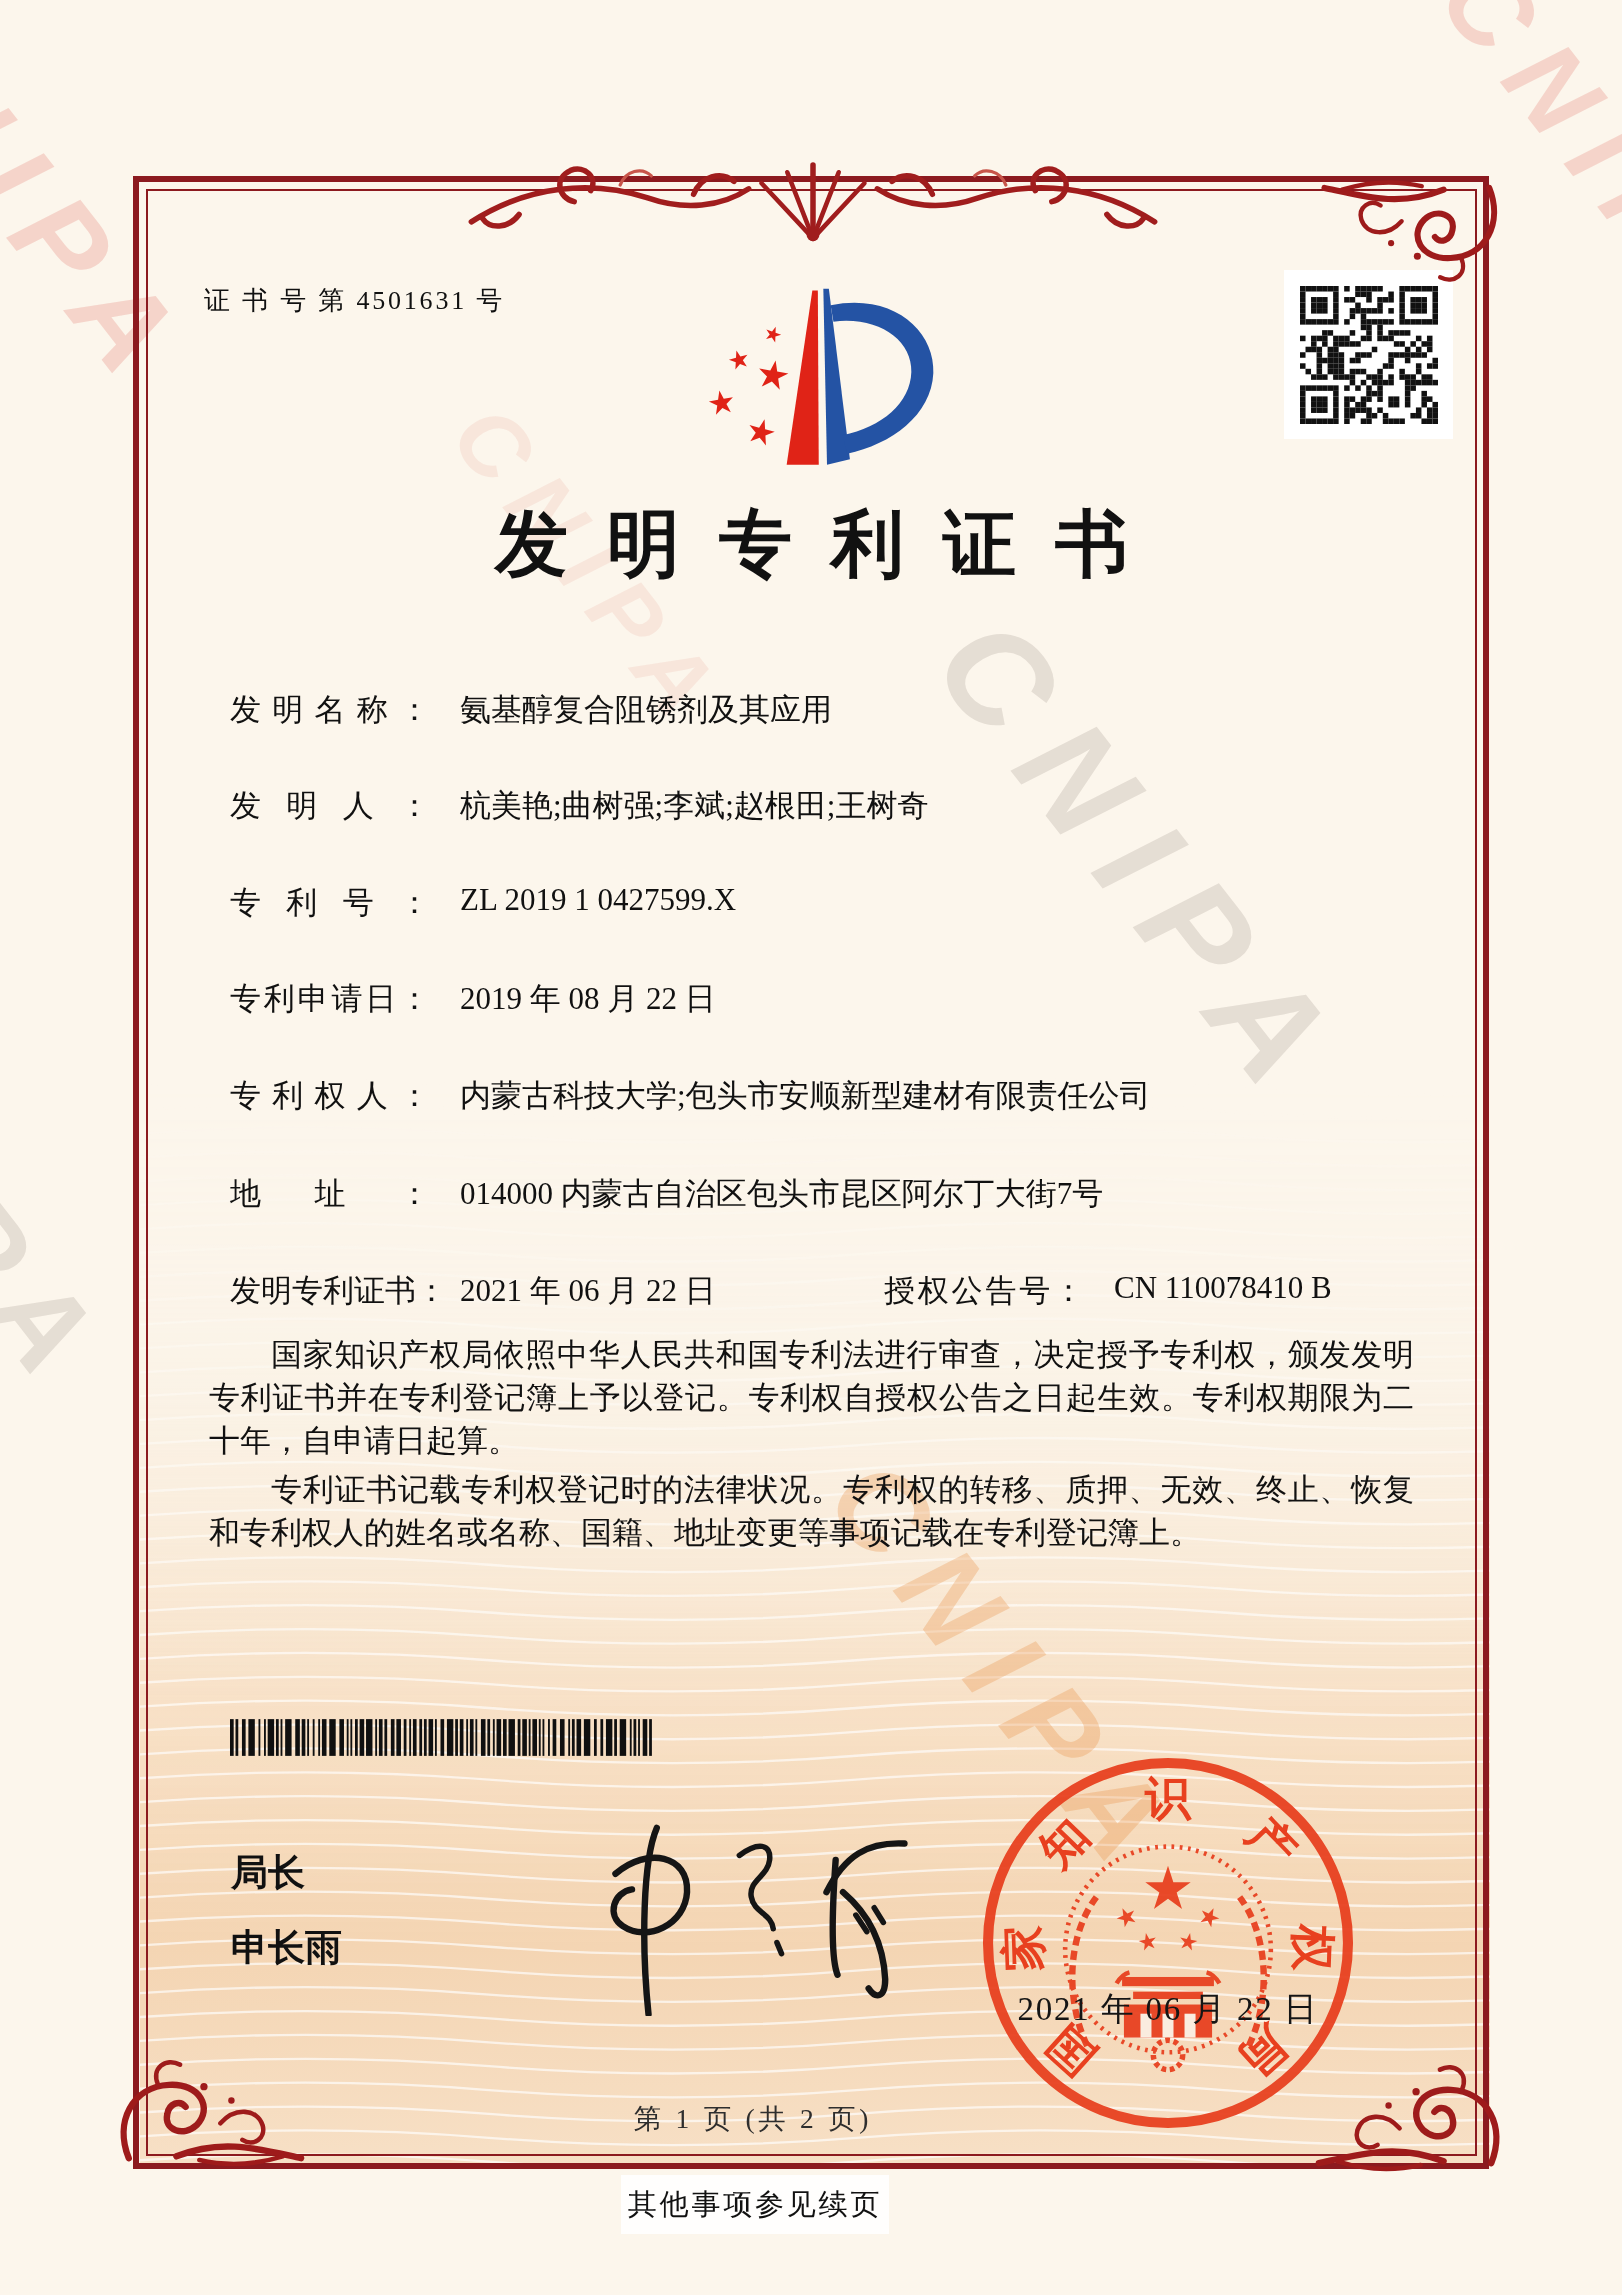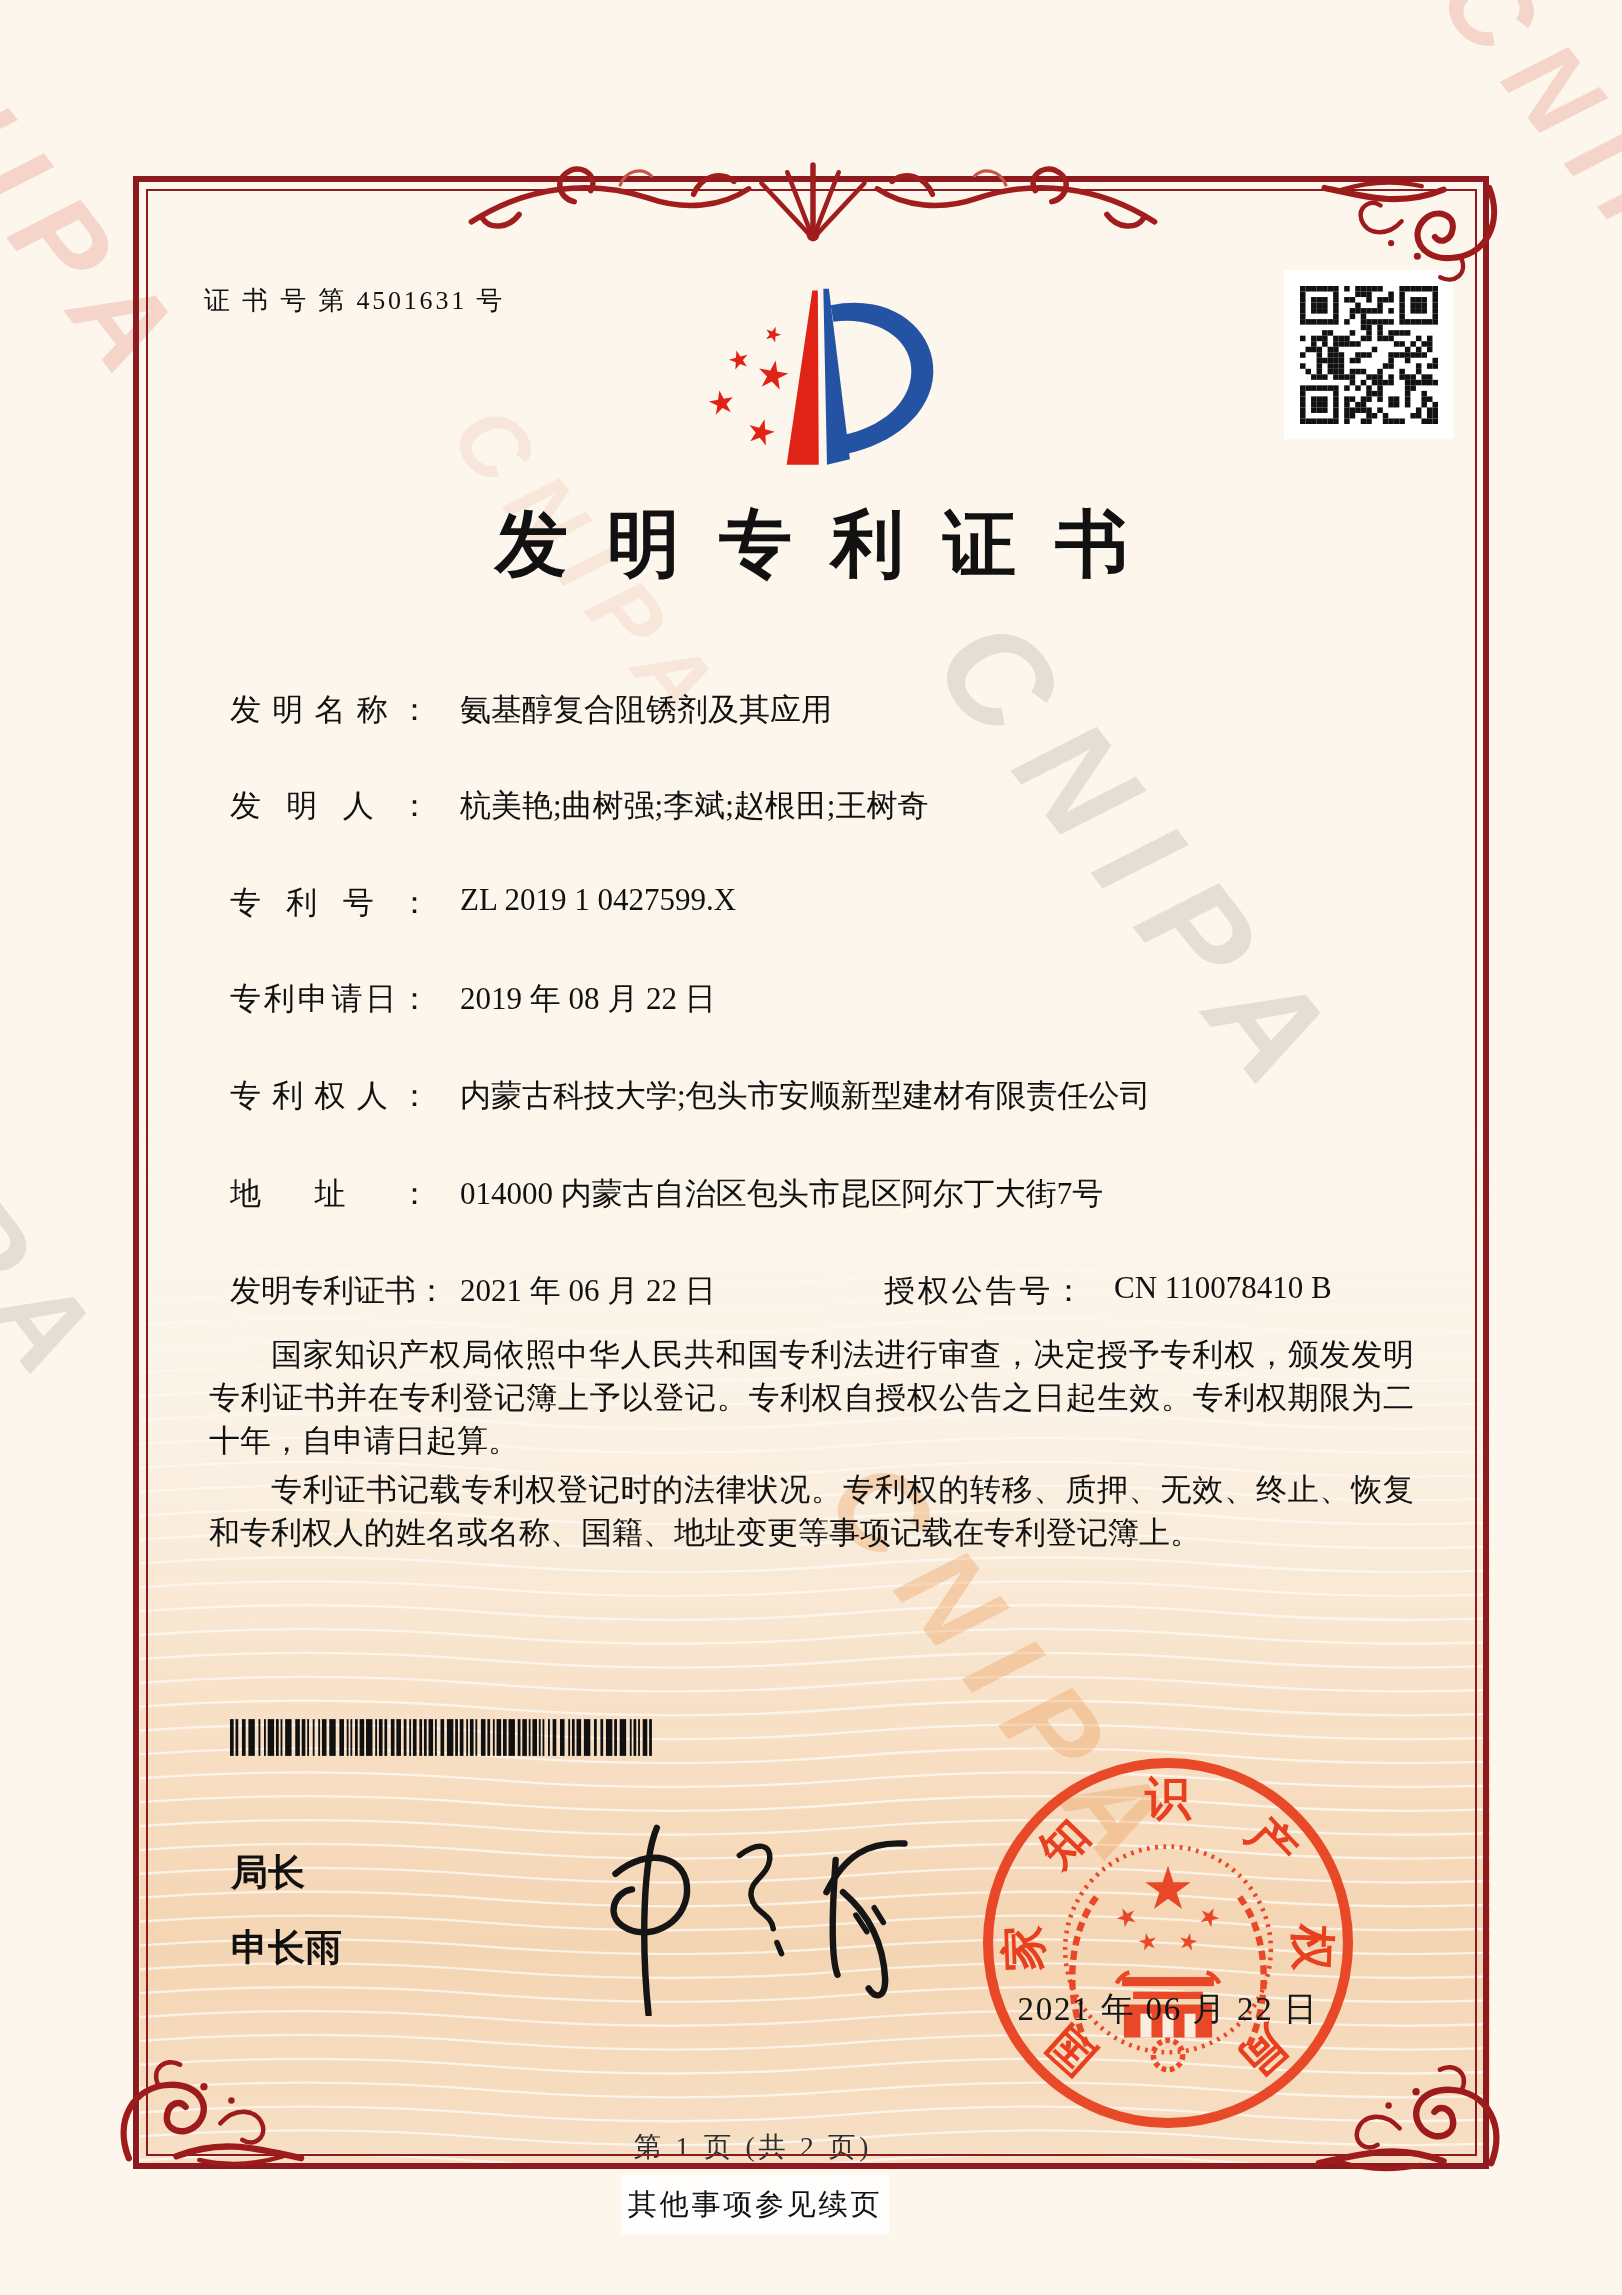--- a/index.html
+++ b/index.html
@@ -56,21 +56,21 @@
   .sig-script{position:absolute;left:551px;top:1805px;width:395px;height:211px;z-index:2;}
 
   
   .seal{position:absolute;left:977px;top:1752px;width:382px;height:382px;z-index:4;opacity:.94;}
   .seal-char{position:absolute;left:50%;top:50%;font-size:46px;font-weight:700;color:#e8401f;z-index:4;}
   .seal-date{position:absolute;left:977px;top:1987px;width:382px;text-align:center;
       font-size:33px;letter-spacing:1.8px;color:#151515;z-index:5;white-space:nowrap;}
 
   
   .page-info{position:absolute;left:0;top:2101px;width:1506px;text-align:center;font-size:27.5px;
-      letter-spacing:3.7px;color:#2e2e2e;z-index:2;margin-top:28px;}
+      letter-spacing:3.7px;color:#2e2e2e;z-index:2;}
   .cont-box{position:absolute;left:621px;top:2175px;width:268px;height:59px;background:#fffefd;
       z-index:2;text-align:center;line-height:59px;font-size:29px;letter-spacing:2.8px;}
 </style>
 </head>
 <body>
 
 <div id="page">
 
   <div class="guilloche"><svg width="1350" height="1113" viewBox="0 0 1470 1212" fill="none" stroke="rgba(255,255,255,0.78)" stroke-width="2.5">
         <path d="M-20 8 Q 180 -8 380 8 T 780 8 T 1180 8 T 1580 8"></path>

